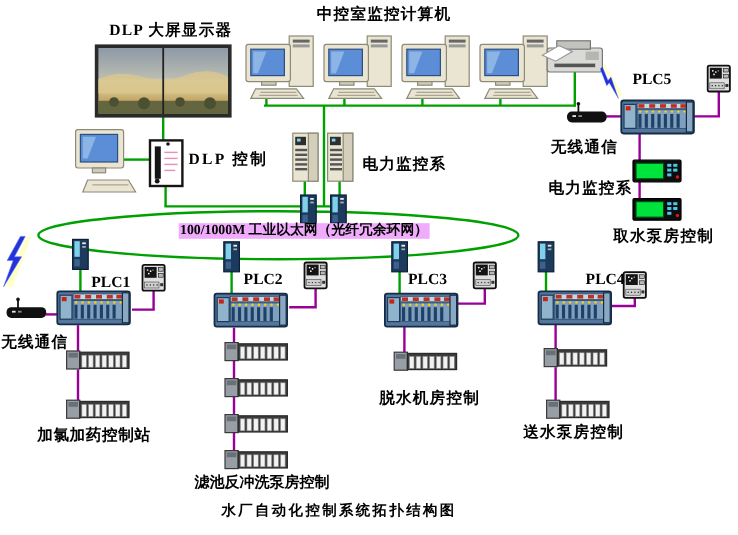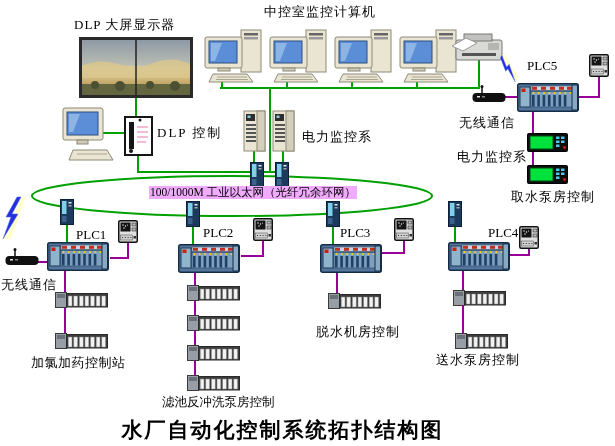--- a/index.html
+++ b/index.html
@@ -1,38 +1,38 @@
 <!DOCTYPE html>
 <html><head>
 <meta charset="utf-8">
 <style>
   html,body{margin:0;padding:0;background:#fff;}
   .stage{position:relative;width:615px;height:446px;background:#ffffff;overflow:hidden;
          font-family:"Liberation Serif","DejaVu Serif",serif;}
   .stage svg{position:absolute;left:0;top:0;}
-  .lbl{position:absolute;color:#000;white-space:nowrap;line-height:1.1;font-size:13px;letter-spacing:1px;}
-  .lbl-dlpwall{left:74px;top:18px;text-align:center;}
+  .lbl{position:absolute;color:#000;white-space:nowrap;line-height:1.1;font-size:13px;letter-spacing:1px;font-weight:bold;}
+  .lbl-dlpwall{left:91px;top:18px;text-align:center;}
   .lbl-ctrlroom{left:264px;top:5px;}
   .lbl-dlpctl{left:157px;top:126px;letter-spacing:2px;}
   .lbl-redund{left:302px;top:130px;}
   .lbl-plc5{left:527px;top:59px;letter-spacing:0;}
   .lbl-wless-r{left:459px;top:116px;}
   .lbl-powmon{left:457px;top:150px;text-align:center;}
   .lbl-intake{left:511px;top:190px;}
   .lbl-ring{left:149px;top:186px;font-size:11.5px;letter-spacing:0;background:#f0abfc;padding:0 1px;}
   .lbl-plc1{left:76px;top:228px;letter-spacing:0;}
   .lbl-plc2{left:203px;top:226px;letter-spacing:0;}
   .lbl-plc3{left:340px;top:226px;letter-spacing:0;}
   .lbl-plc4{left:488px;top:226px;letter-spacing:0;}
   .lbl-wless-l{left:1px;top:278px;}
   .lbl-chlor{left:31px;top:356px;letter-spacing:0.5px;}
   .lbl-filter{left:162px;top:396px;font-size:12.5px;letter-spacing:0;}
   .lbl-dewater{left:316px;top:325px;}
   .lbl-deliver{left:436px;top:353px;}
-  .lbl-title{left:0;top:419px;width:565px;text-align:center;font-weight:bold;font-size:21px;letter-spacing:2px;}
+  .lbl-title{left:0;top:419px;width:565px;text-align:center;font-weight:bold;font-size:12px;letter-spacing:2px;}
   .g-line{stroke:#00a000;stroke-width:2;fill:none;}
   .p-line{stroke:#990099;stroke-width:2;fill:none;}
 </style>
 </head>
 <body>
 
 <div class="stage">
 
 <svg width="615" height="446" viewBox="0 0 615 446">
   <defs>

